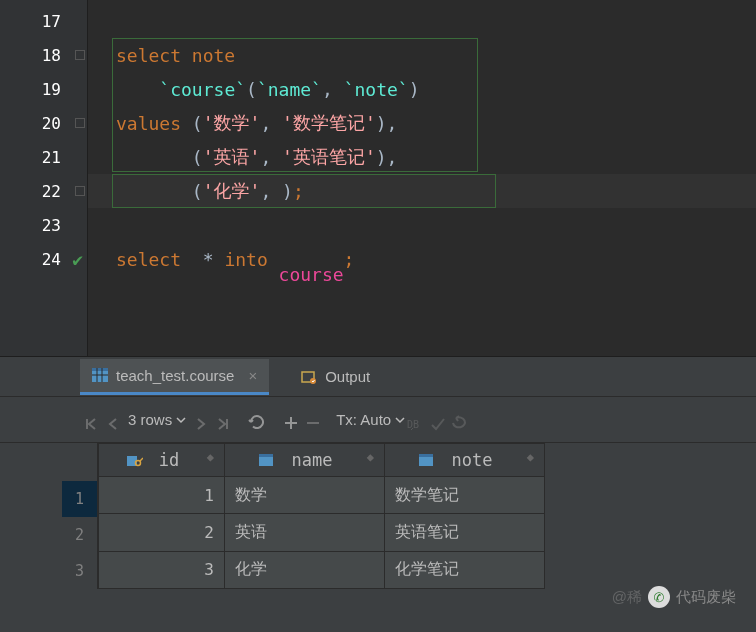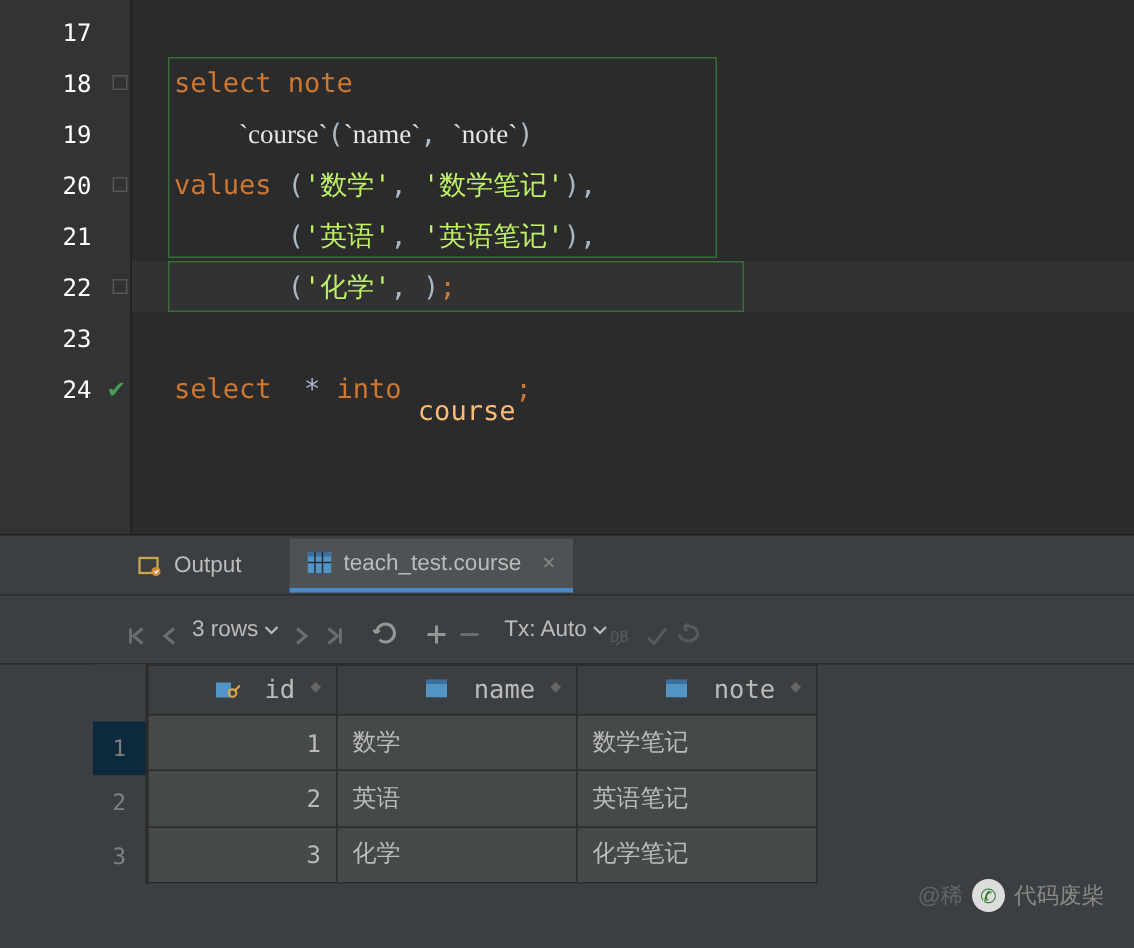--- a/index.html
+++ b/index.html
@@ -84,23 +84,23 @@
   width: 366px;
   height: 134px;
 }
 .box2 {
   left: 112px;
   top: 174px;
   width: 384px;
   height: 34px;
 }
 .kw { color: #cc7832; }
-.id { color: #fdba74; margin-top: 31px; }
-.bt { color: #e5e5e5; font-family: Liberation Serif, serif; }
-.str { color: #bef264; }
+.id { color: #ec4899; margin-top: 31px; }
+.bt { color: #5eead4; }
+.str { color: #fca5a5; }
 .pun { color: #a9b7c6; }
 .star { color: #a9b7c6; }
 
 .output-panel {
   height: 276px;
   background: #3c3f41;
   border-top: 1px solid #1e1e1e;
 }
 .tabs {
   height: 40px;
@@ -183,21 +183,21 @@
 }
 .row-num-cell.header { height: 38px; }
 .row-num-cell.sel { background: #0d293e; }
 .data-table {
   border-collapse: collapse;
 }
 .data-table th {
   background: #3c3f41;
   color: #bbb;
   font-weight: normal;
-  text-align: right;
+  text-align: center;
   padding: 6px 10px;
   border: 1px solid #2b2b2b;
   height: 22px;
   font-size: 17px;
   font-family: 'Consolas', monospace;
 }
 .data-table th .col-icon {
   display: inline-block;
   width: 16px;
   height: 14px;
@@ -299,42 +299,42 @@
       <div class="code-line current"><span class="pun">       (</span><span class="str">'化学'</span><span class="pun">, </span><span class="pun">)</span><span class="kw">;</span></div>
       <div class="code-line"></div>
       <div class="code-line"><span class="kw">select  </span><span class="star">* </span><span class="kw">into </span><span class="id">course</span><span class="kw">;</span></div>
     </div>
   <div class="highlight-box box1"></div>
   <div class="highlight-box box2"></div>
 </div>
 
 <div class="output-panel">
   <div class="tabs">
-    <div class="tab">
-      <span class="output-icon">
-        <svg width="16" height="16" viewBox="0 0 16 16">
-            <rect x="1" y="3" width="12" height="10" fill="none" stroke="#c9a84f" stroke-width="1.5"></rect>
-            <circle cx="12" cy="12" r="3" fill="#d68a3a"></circle>
-            <path d="M11 12 l1 1 l1.5 -2" stroke="#fff" stroke-width="1" fill="none"></path>
-          </svg>
-      </span>
-      <span>Output</span>
-    </div>
     <div class="tab active">
       <span class="table-icon-tab">
         <svg width="16" height="14" viewBox="0 0 16 14">
             <rect x="0" y="0" width="16" height="14" fill="#5294c4"></rect>
             <rect x="0" y="0" width="16" height="3" fill="#3a6f9e"></rect>
             <line x1="5" y1="0" x2="5" y2="14" stroke="#2b2b2b"></line>
             <line x1="10" y1="0" x2="10" y2="14" stroke="#2b2b2b"></line>
             <line x1="0" y1="7" x2="16" y2="7" stroke="#2b2b2b"></line>
           </svg>
       </span>
       <span>teach_test.course</span>
       <span class="tab-close">×</span>
+    </div>
+    <div class="tab">
+      <span class="output-icon">
+        <svg width="16" height="16" viewBox="0 0 16 16">
+            <rect x="1" y="3" width="12" height="10" fill="none" stroke="#c9a84f" stroke-width="1.5"></rect>
+            <circle cx="12" cy="12" r="3" fill="#d68a3a"></circle>
+            <path d="M11 12 l1 1 l1.5 -2" stroke="#fff" stroke-width="1" fill="none"></path>
+          </svg>
+      </span>
+      <span>Output</span>
     </div>
   </div>
 
   <div class="toolbar">
     <span class="tb-btn">
         <svg width="14" height="14">
           <path d="M3 2 v10 M11 2 L5 7 L11 12" stroke="#808080" stroke-width="2" fill="none"></path>
         </svg>
       </span>
     <span class="tb-btn">

